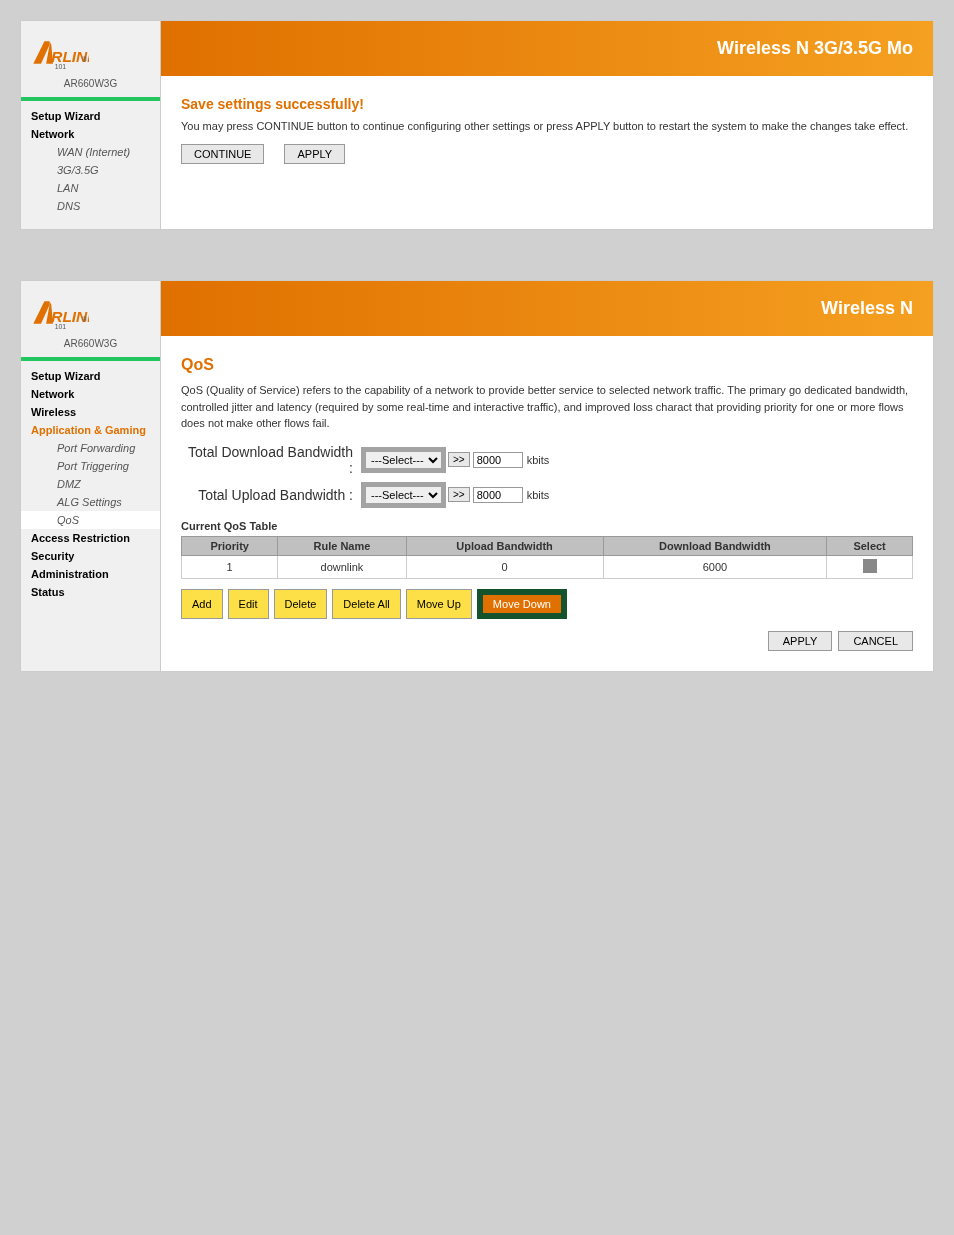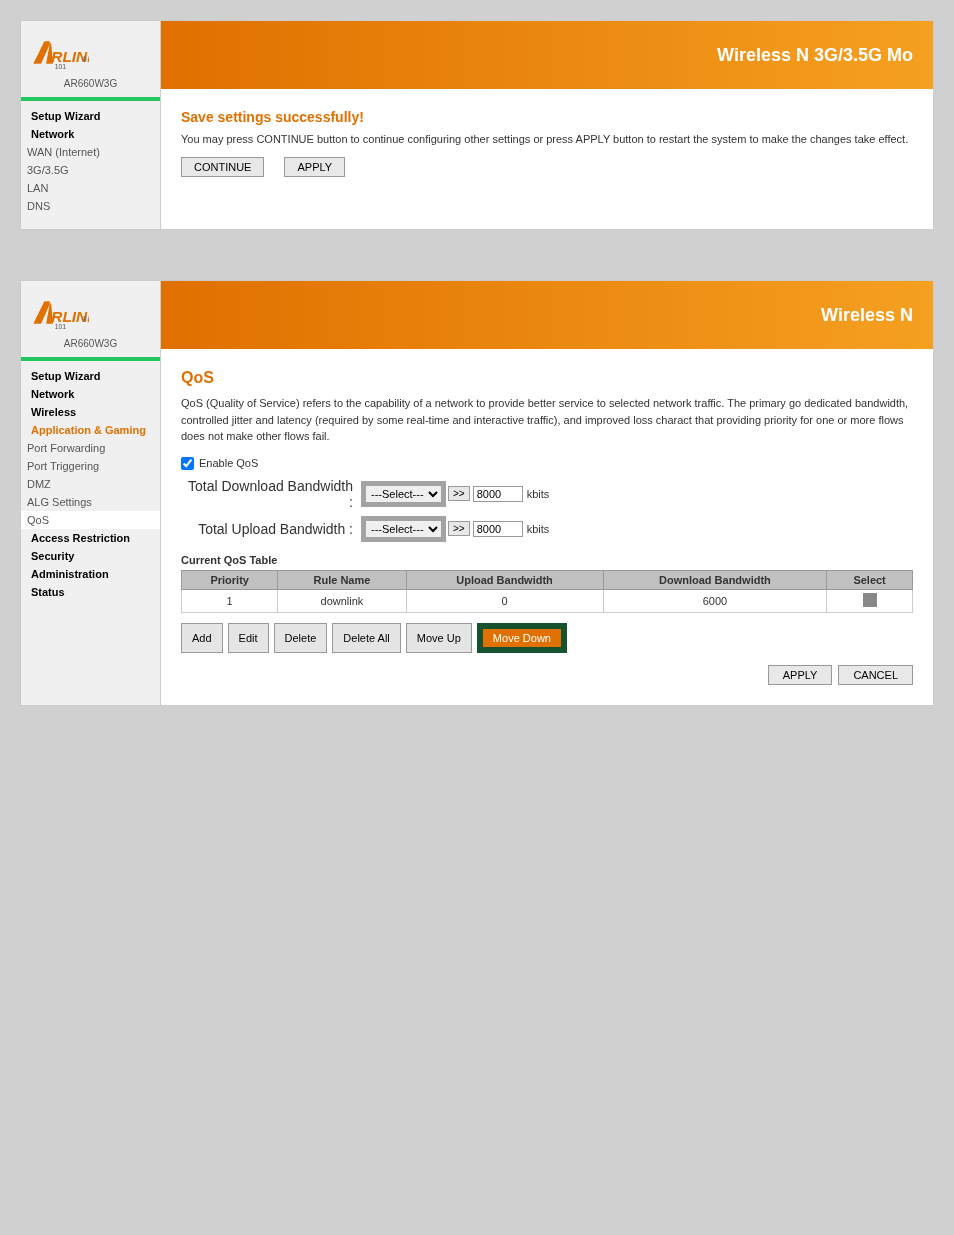--- a/index.html
+++ b/index.html
@@ -9,27 +9,27 @@
 
     
     .panel { background: #fff; border: 1px solid #ccc; display: flex; flex-direction: row; width: 100%; }
 
     
     .sidebar { width: 140px; min-width: 140px; background: #f0f0f0; border-right: 1px solid #ccc; padding: 8px 0; }
     .sidebar-model { text-align: center; font-size: 10px; color: #555; padding: 2px 0 8px 0; border-bottom: 4px solid #22c55e; }
     .sidebar-nav { padding: 6px 0; }
     .nav-item { padding: 3px 10px; font-size: 11px; cursor: pointer; color: #333; }
     .nav-item.bold { font-weight: bold; color: #000; }
-    .nav-item.indent { padding-left: 6px; color: #555; }
+    .nav-item.indent { padding-left: 36px; color: #555; font-style: italic; }
     .nav-item.orange { color: #e07000; font-weight: bold; }
     .nav-item.active { background: #fff; }
 
     
     .main-content { flex: 1; display: flex; flex-direction: column; }
-    .header-bar { background: linear-gradient(to right, #e07000, #f5a020); height: 68px; display: flex; align-items: center; justify-content: flex-end; padding-right: 20px; }
+    .header-bar { background: linear-gradient(to right, #e07000, #f5a020); height: 55px; display: flex; align-items: center; justify-content: flex-end; padding-right: 20px; }
     .header-title { color: #fff; font-size: 18px; font-weight: bold; }
 
     
     .content-area { padding: 20px; flex: 1; }
 
     
     .save-title { color: #e07000; font-size: 14px; font-weight: bold; margin-bottom: 8px; }
     .save-desc { font-size: 11px; color: #333; margin-bottom: 12px; }
     .btn-row { display: flex; gap: 20px; }
     .btn { padding: 3px 12px; font-size: 11px; background: #e8e8e8; border: 1px solid #999; cursor: pointer; }
@@ -47,21 +47,21 @@
     .bw-input { width: 50px; font-size: 11px; padding: 1px 3px; border: 1px solid #999; margin-left: 3px; }
     .bw-unit { font-size: 11px; margin-left: 4px; }
 
     .table-section-label { font-size: 11px; font-weight: bold; margin-bottom: 4px; color: #333; }
     .qos-table { width: 100%; border-collapse: collapse; font-size: 11px; margin-bottom: 10px; }
     .qos-table th { background: #c0c0c0; border: 1px solid #999; padding: 3px 8px; text-align: center; font-weight: bold; }
     .qos-table td { border: 1px solid #ccc; padding: 3px 8px; text-align: center; }
     .qos-table tr:nth-child(even) { background: #f9f9f9; }
 
     .table-btn-row { display: flex; gap: 5px; margin-bottom: 12px; }
-    .table-btn { padding: 3px 10px; font-size: 11px; background: #e5e5e5; border: 1px solid #999; cursor: pointer; }
+    .table-btn { padding: 3px 10px; font-size: 11px; background: #fde047; border: 1px solid #999; cursor: pointer; }
     .move-down-btn { background: #e07000; color: #fff; border: 6px solid #14532d; }
 
     .apply-row { display: flex; justify-content: flex-end; gap: 6px; }
     .apply-btn { padding: 3px 14px; font-size: 11px; background: #e8e8e8; border: 1px solid #999; cursor: pointer; }
 
     .select-icon { display: inline-block; width: 14px; height: 14px; background: #888; cursor: pointer; }
 
     
     .logo-container { display: flex; align-items: center; padding: 6px 8px; }
     .logo-svg { width: 60px; height: 35px; }
@@ -144,24 +144,20 @@
     <div class="main-content">
       <div class="header-bar">
         <span class="header-title">Wireless N</span>
       </div>
       <div class="content-area">
         <div class="section-title">QoS</div>
         <div class="section-desc">QoS (Quality of Service) refers to the capability of a network to provide better service to selected network traffic. The primary go dedicated bandwidth, controlled jitter and latency (required by some real-time and interactive traffic), and improved loss charact that providing priority for one or more flows does not make other flows fail.</div>
 
         <div class="qos-form">
 
-          <div class="enable-row">
-            <input type="checkbox" checked="" style="">
-            <label>Enable QoS</label>
-          </div>
 
           <div class="bw-row">
             <div class="bw-label">Total Download Bandwidth :</div>
             <select class="bw-select">
               <option>---Select---</option>
             </select>
             <button class="bw-arrow-btn">&gt;&gt;</button>
             <input type="text" class="bw-input" value="8000" style="">
             <span class="bw-unit">kbits</span>
           </div>

